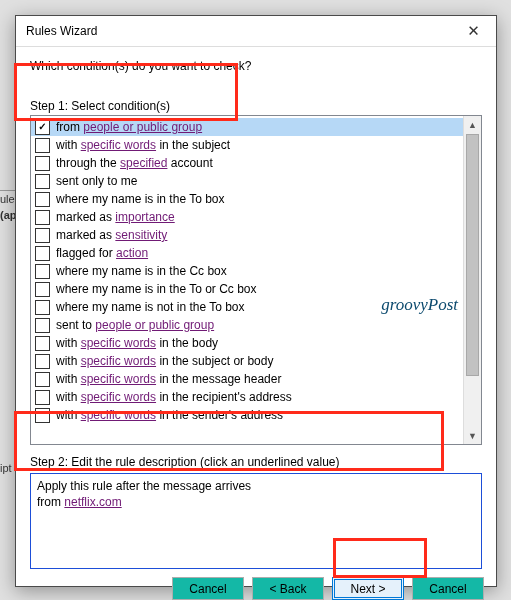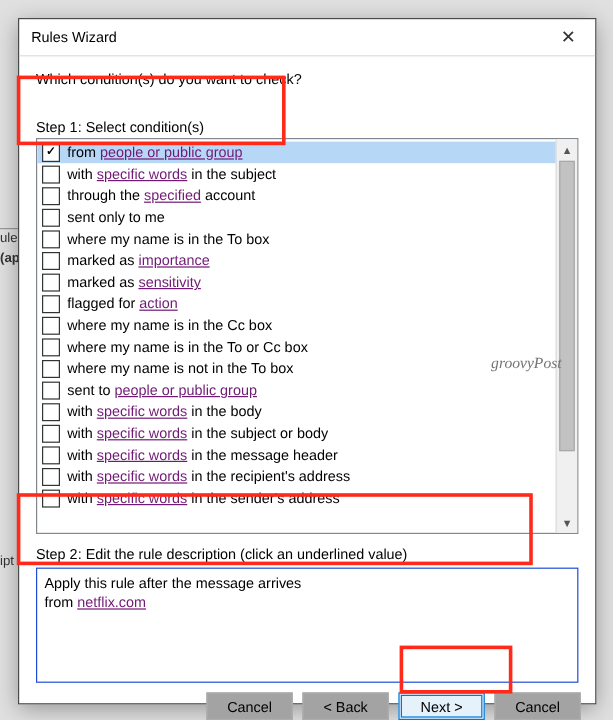--- a/index.html
+++ b/index.html
@@ -100,33 +100,33 @@
   }
   .btnbar{
     height:40px;
     display:flex;align-items:center;justify-content:flex-end;
     gap:8px;
     padding:0 12px 8px 0;
   }
   .btn{
     min-width:72px;height:23px;
     border:1px solid #adadad;
-    background:#a3a3a3;
+    background:#14b8a6;
     font:inherit;
     padding:0 10px;
     cursor:pointer;
   }
   .btn.primary{border:1px solid #0078d7;outline:1px solid #0078d7;outline-offset:-3px;background:#e5f1fb;}
   .redbox{position:absolute;border:3px solid #ff2a1a;pointer-events:none;box-sizing:border-box;}
   #rb-top{left:14px;top:63px;width:224px;height:58px;}
   #rb-step2{left:14px;top:411px;width:430px;height:60px;}
   #rb-next{left:333px;top:538px;width:94px;height:40px;}
   .watermark{
-    position:absolute;right:43px;top:295px;
-    color:#737373;font-size:13px;font-style:italic;
+    position:absolute;right:53px;top:295px;
+    color:#0c4a6e;font-size:17px;font-style:italic;
     font-family:Georgia,serif;
     pointer-events:none;
   }
 </style>
 </head>
 <body>
 
 <div class="bg-edge">
   <div>ule</div>
   <div style="font-weight:bold;">(ap</div>

